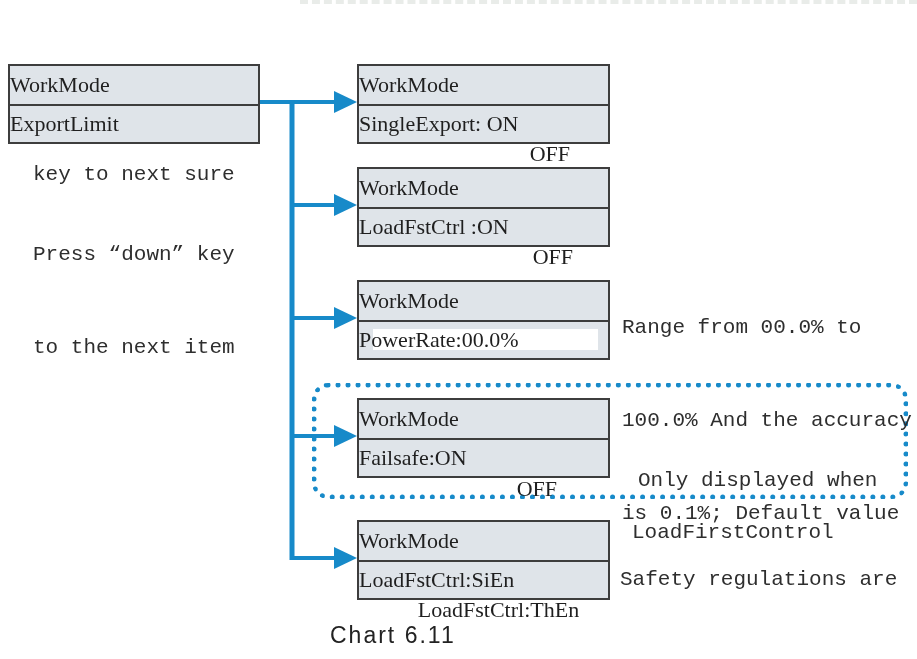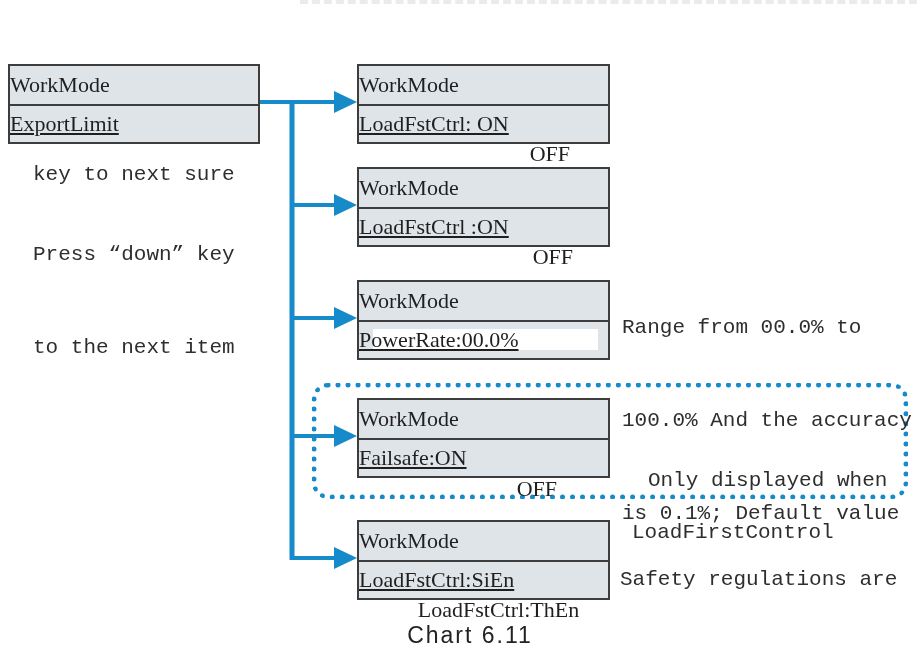--- a/index.html
+++ b/index.html
@@ -19,21 +19,21 @@
     font-size:21px;line-height:31px;color:var(--note-ink);white-space:pre;
   }
   .menu-box{
     position:absolute;width:253px;background:var(--box-fill);
     border:2px solid var(--box-border);box-sizing:border-box;
   }
   .menu-box .row{
     height:38px;display:flex;align-items:center;
     font-size:22px;box-sizing:border-box;position:relative;
   }
-  .menu-box .row + .row{border-top:2px solid var(--box-border);text-decoration:underline;}
+  .menu-box .row + .row{border-top:2px solid var(--box-border);}
   .root-box{left:8px;top:64px;width:252px;}
   .b1{left:357px;top:64px;}
   .b2{left:357px;top:167px;}
   .b3{left:357px;top:280px;}
   .b4{left:357px;top:398px;}
   .b5{left:357px;top:520px;}
   .highlight-strip{
     position:absolute;left:14px;right:10px;top:7px;bottom:8px;
     background:#ffffff;z-index:0;
   }
@@ -48,24 +48,24 @@
   .then5{left:372px;top:597px;width:253px;text-align:center;}
   .dashed-frame{
     position:absolute;left:312px;top:383px;width:596px;height:116px;
     border:5px dotted var(--accent);border-radius:16px;box-sizing:border-box;
   }
   #connectors{position:absolute;left:0;top:0;width:917px;height:659px;pointer-events:none;}
   .conn-line{stroke:var(--accent);}
   .conn-arrow{fill:var(--accent);}
   .range-note{left:622px;top:250px;}
   .failsafe-note{left:620px;top:398px;line-height:33px;}
-  .failsafe-note .indent{padding-left:18px;text-align:center;}
+  .failsafe-note .indent{padding-left:18px;}
   .loadfirst-note{left:632px;top:517px;font-size:21px;}
   .caption{
-    position:absolute;left:330px;top:622px;width:280px;text-align:center;
+    position:absolute;left:330px;top:622px;width:280px;
     font-family:"Liberation Sans",sans-serif;font-size:23px;letter-spacing:2px;
     color:#222222;
   }
   .top-dashes{
     position:absolute;left:300px;top:0;width:617px;height:0;
     border-top:4px dashed #e9ece9;
   }
 </style>
 </head>
 <body>
@@ -107,21 +107,21 @@
     <polygon points="334,547 334,569 357,558" class="conn-arrow"></polygon>
   </svg>
 
   <div class="dashed-frame"></div>
 
   <div class="menu-box b1">
     <div class="row">
       <span class="row-text">WorkMode</span>
     </div>
     <div class="row">
-      <span class="row-text">LoadFstCtrl: ON</span>
+      <span class="row-text">SingleExport: ON</span>
     </div>
   </div>
   <div class="alt-label off1">OFF</div>
 
   <div class="menu-box b2">
     <div class="row">
       <span class="row-text">WorkMode</span>
     </div>
     <div class="row">
       <span class="row-text">LoadFstCtrl :ON</span>

